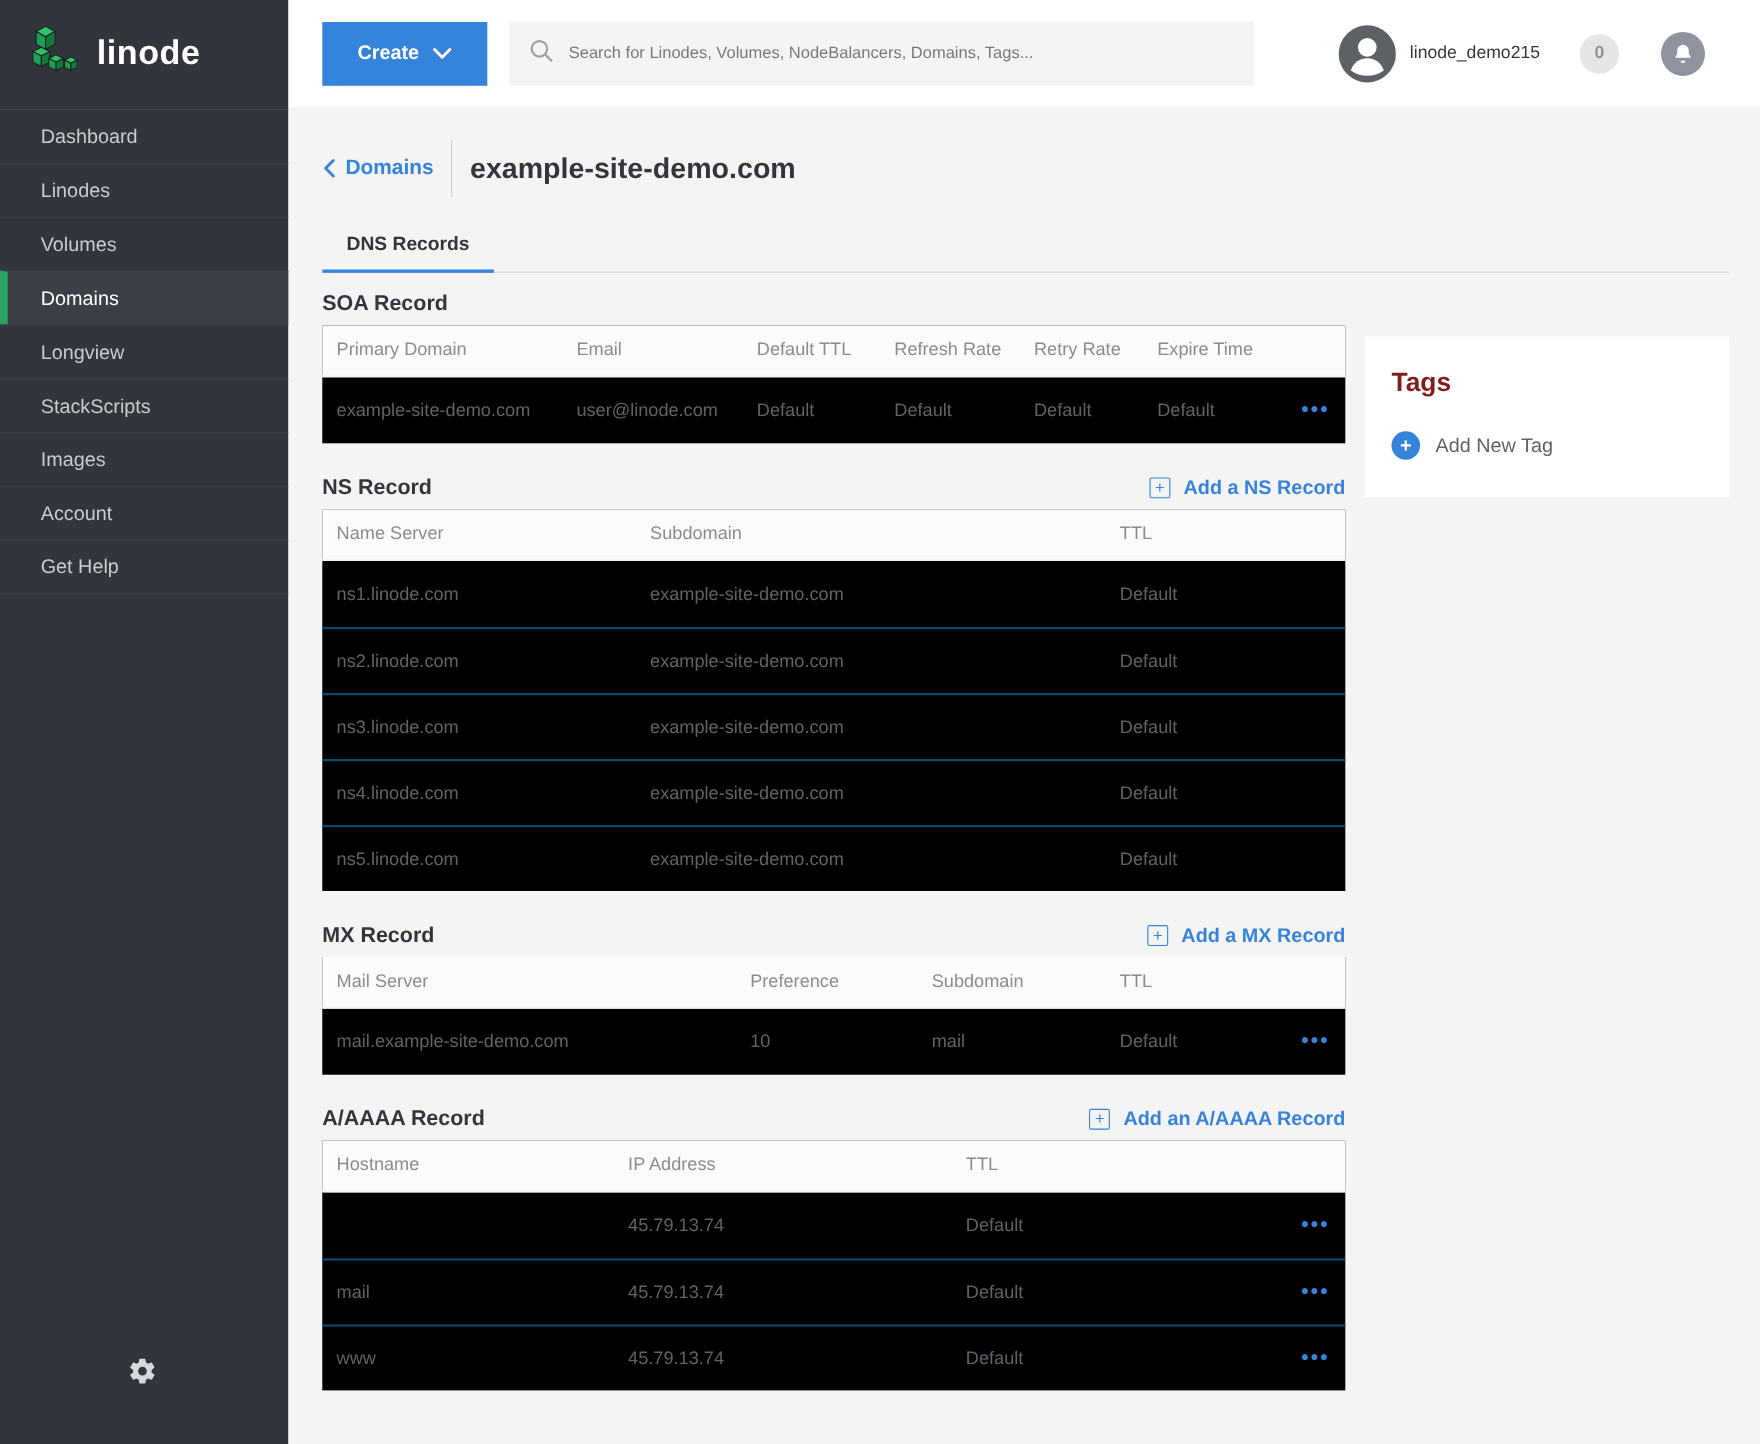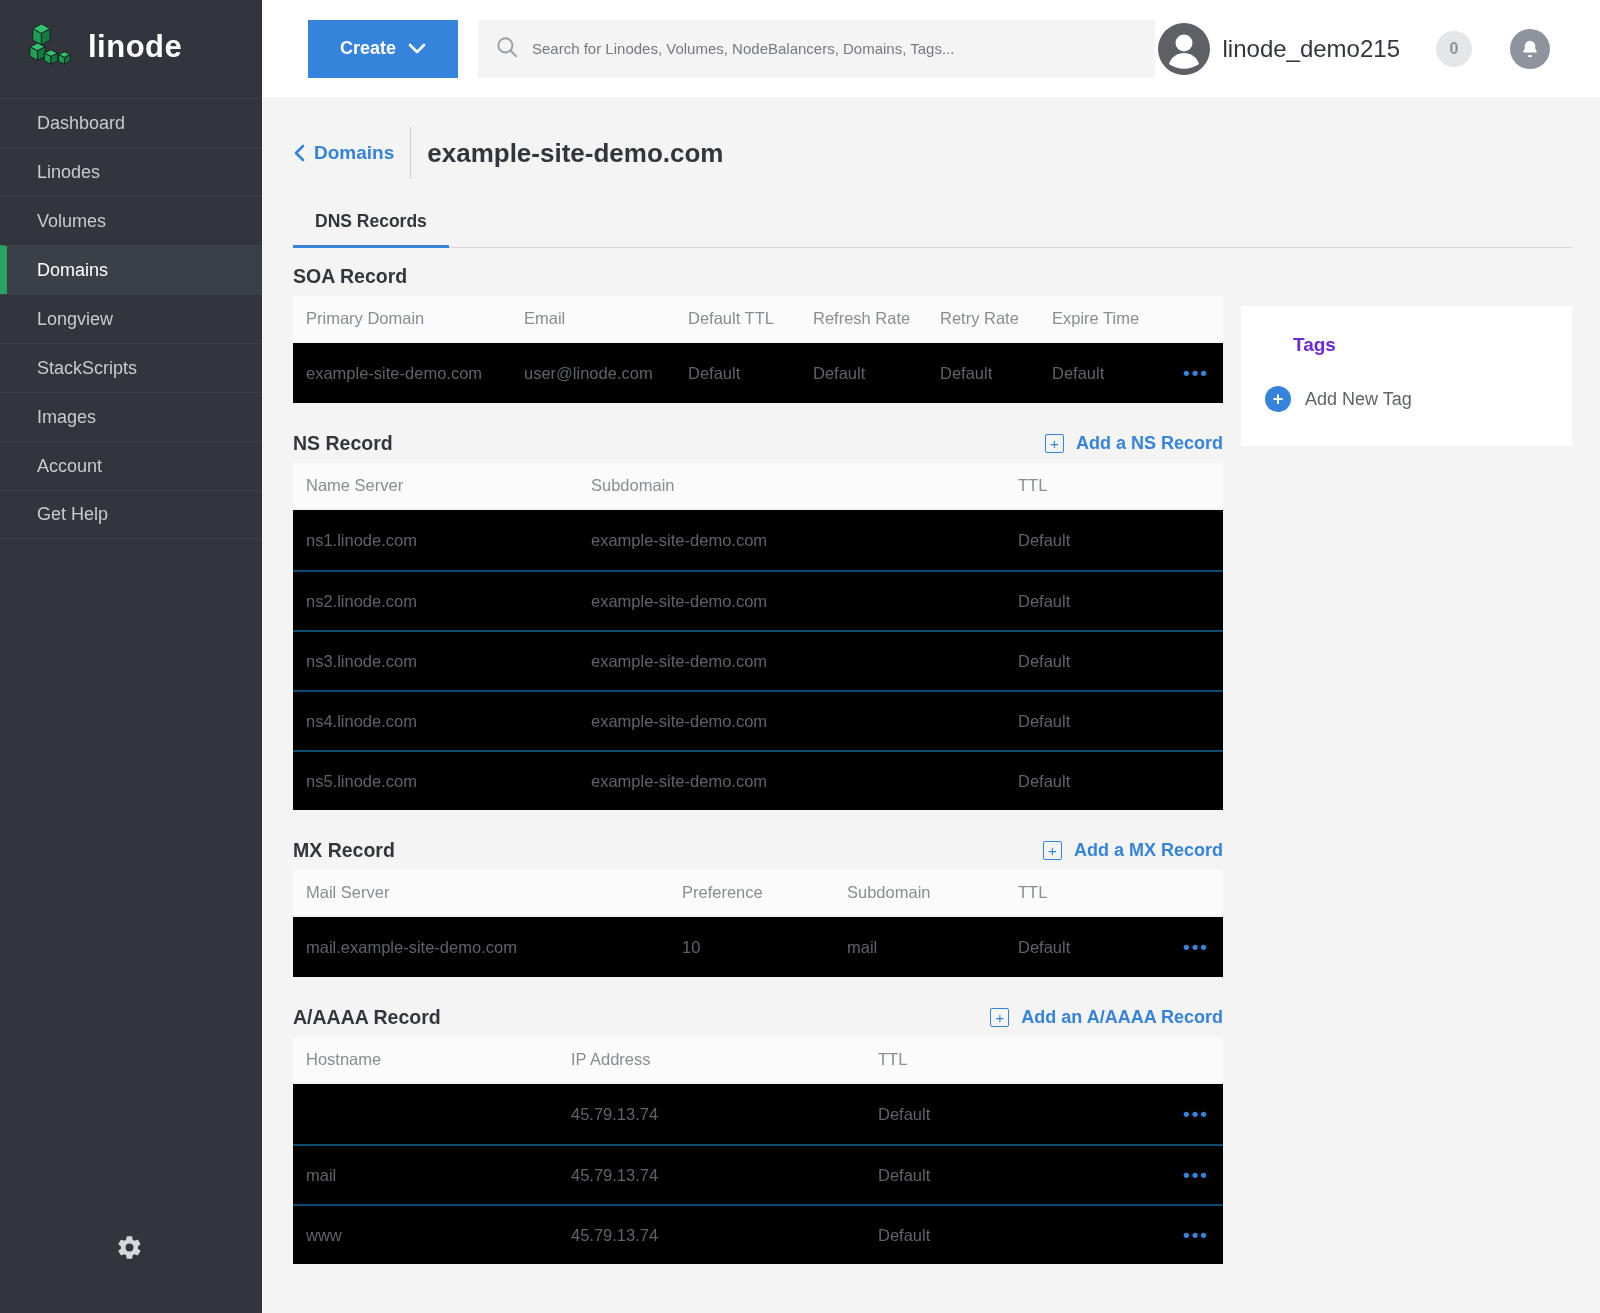--- a/index.html
+++ b/index.html
@@ -24,39 +24,39 @@
   .nav-item.active {
     background:#3b4046; color:#ffffff;
     border-left:7px solid #2aa262; padding-left:30px;
   }
   .gear-wrap { position:absolute; bottom:48px; left:116px; cursor:pointer; }
 
   
   .main { flex:1; display:flex; flex-direction:column; }
 
   
-  .topbar { height:97px; min-height:97px; background:#ffffff; display:flex; align-items:center;padding-left:15px; }
+  .topbar { height:97px; min-height:97px; background:#ffffff; display:flex; align-items:center; }
   .create-btn {
     margin-left:31px; width:150px; height:58px; background:#3683dc; border:none;
     color:#fff; font-size:18px; font-weight:bold; font-family:inherit;
     display:flex; align-items:center; justify-content:center; gap:12px; cursor:pointer;
   }
   .search {
     margin-left:20px; width:677px; height:58px; background:#f4f4f4;
     display:flex; align-items:center; gap:10px; padding-left:16px;
   }
   .search input {
     flex:1; border:none; background:transparent; outline:none;
     font-size:15px; color:#606469; font-family:inherit; height:100%;
   }
   .search input::placeholder { color:#606469; opacity:.85; }
   .user-area { margin-left:auto; display:flex; align-items:center; padding-right:50px; }
   .avatar { width:52px; height:52px; border-radius:50%; background:#5d6166;
     display:flex; align-items:center; justify-content:center; cursor:pointer; }
-  .username { margin-left:13px; font-size:24px; color:#32363c; cursor:pointer;text-align:center; }
+  .username { margin-left:13px; font-size:16px; color:#32363c; cursor:pointer;text-align:center; }
   .count-badge { margin-left:36px; width:36px; height:36px; border-radius:50%;
     background:#e5e6e7; color:#8e9396; font-size:16px; font-weight:bold;
     display:flex; align-items:center; justify-content:center; }
   .bell { margin-left:38px; width:40px; height:40px; border-radius:50%; background:#8e939d;
     display:flex; align-items:center; justify-content:center; cursor:pointer; }
 
   
   .content { flex:1; padding:0 28px 0 31px; background:#f4f4f4; }
   .crumb-row { margin-top:30px; display:flex; align-items:center; height:52px; }
   .back-link { display:flex; align-items:center; gap:9px; color:#3683dc;
@@ -86,21 +86,21 @@
   .thead { display:grid; background:#fbfbfb; height:47px; align-items:center;
     border-bottom:2px solid #f4f4f4; }
   .th { color:#878d90; font-size:16.5px; padding-left:13px; white-space:nowrap; }
   .trow { display:grid; height:60px; align-items:center; }
   .trow + .trow { border-top:2px solid #0c4a6e; }
   .td { color:#5f6368; font-size:16.5px; padding-left:13px; white-space:nowrap; overflow:hidden; }
   .td-actions { display:flex; justify-content:flex-end; padding-right:14px;
     color:#3683dc; font-size:19px; font-weight:bold; letter-spacing:2px; cursor:pointer; }
 
   .tags-card { margin-top:58px; background:#ffffff; padding:28px 24px 34px 24px; }
-  .tags-title { font-size:19px; font-weight:bold; color:#6d28d9;margin-left:28px; }
+  .tags-title { font-size:24px; font-weight:bold; color:#7f1d1d; }
   .add-tag { margin-top:30px; display:flex; align-items:center; gap:14px; cursor:pointer; }
   .add-tag-circle { width:26px; height:26px; border-radius:50%; background:#3683dc;
     color:#fff; display:flex; align-items:center; justify-content:center;
     font-size:18px; font-weight:bold; line-height:1; }
   .add-tag-label { color:#5f6368; font-size:18px; }
 </style>
 </head>
 <body>
 
 <aside class="sidebar">

